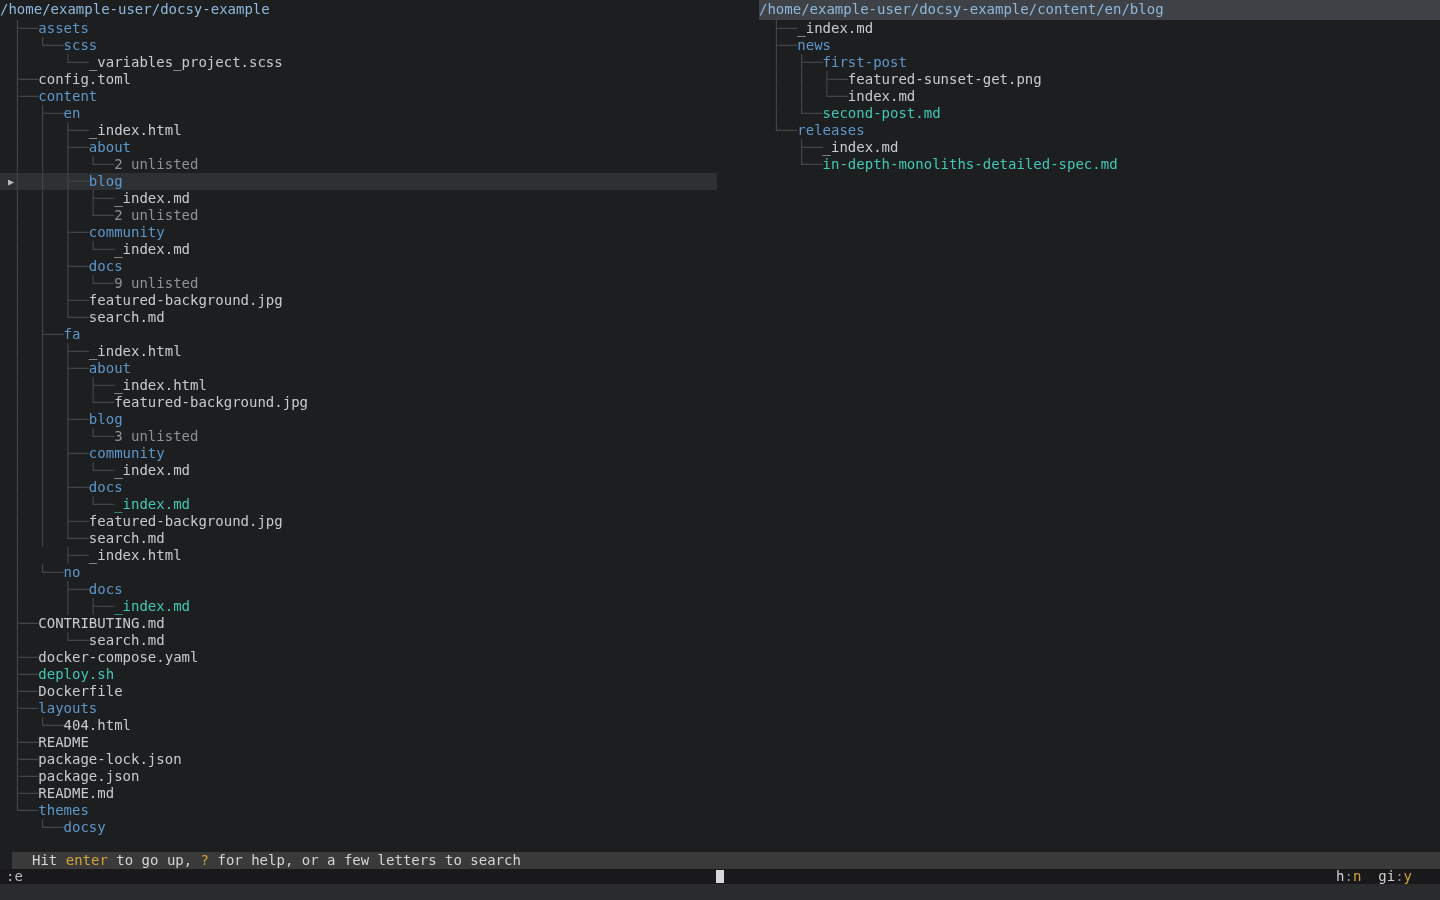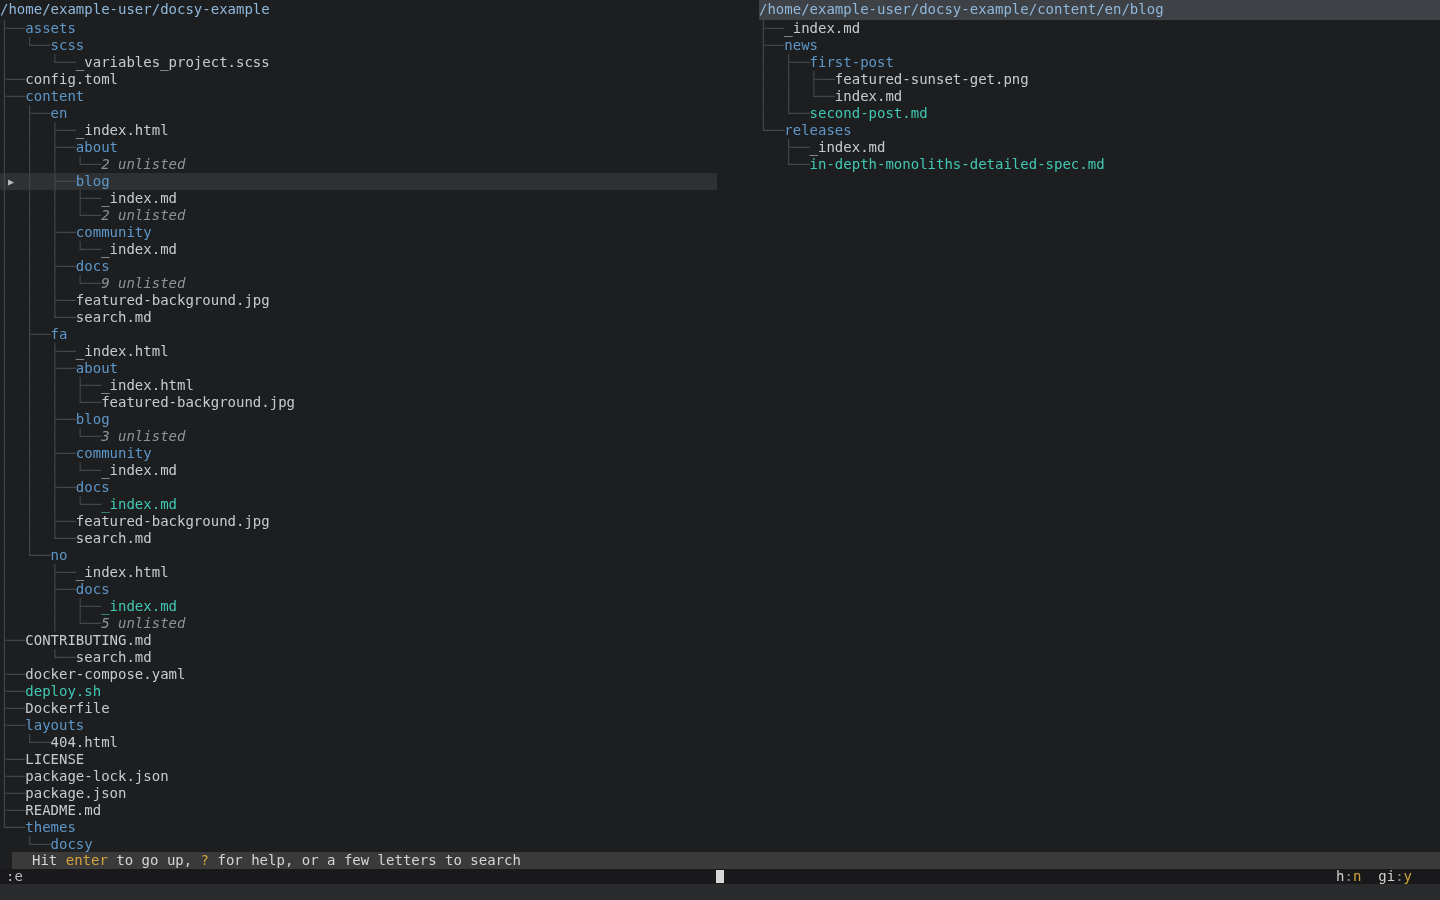--- a/index.html
+++ b/index.html
@@ -14,28 +14,28 @@
   }
   .panel { position:absolute; top:0; height:852px; overflow:hidden; }
   .panel-left  { left:0; width:717px; }
   .panel-right { left:759px; width:723px; }
   .panel-header {
     height:20px; line-height:19px; 
     color: var(--path); white-space:pre; overflow:hidden;
   }
   .panel-right .panel-header { background: var(--header_focus_bg); width:715px; }
   .tree { position:relative; }
-  .row { position:relative; height:17px; line-height:17px; white-space:pre; }
+  .row { position:relative; height:17px; line-height:17px; white-space:pre; padding-left:13px; }
   .row.selected { background: var(--selected_bg); }
   .arrow { position:absolute; left:8px; top:3px; color:var(--arrow); font-size:10px; line-height:12px; }
   .prefix { color: var(--tree); }
   .name.dir      { color: var(--dir); }
   .name.file     { color: var(--file); }
   .name.special  { color: var(--special); }
-  .name.unlisted { color: var(--unlisted); font-style: italic; }
+  .name.unlisted { color: var(--unlisted); }
   .statusbar {
     position:absolute; top:852px; left:12px; width:1432px; height:17px;
     line-height:17px; background:var(--status_bg); color:var(--status_text);
     padding-left:20px; white-space:pre; overflow:hidden;
   }
   .statusbar .accent { color: var(--accent); }
   .inputbar {
     position:absolute; top:869px; left:0; width:1440px; height:15px;
     line-height:15px; background:var(--input_bg); color:var(--input_text);
   }
@@ -77,33 +77,32 @@
       <div class="row"><span class="prefix">│  │  │  ├──</span><span class="name file">_index.html</span></div>
       <div class="row"><span class="prefix">│  │  │  └──</span><span class="name file">featured-background.jpg</span></div>
       <div class="row"><span class="prefix">│  │  ├──</span><span class="name dir">blog</span></div>
       <div class="row"><span class="prefix">│  │  │  └──</span><span class="name unlisted">3 unlisted</span></div>
       <div class="row"><span class="prefix">│  │  ├──</span><span class="name dir">community</span></div>
       <div class="row"><span class="prefix">│  │  │  └──</span><span class="name file">_index.md</span></div>
       <div class="row"><span class="prefix">│  │  ├──</span><span class="name dir">docs</span></div>
       <div class="row"><span class="prefix">│  │  │  └──</span><span class="name special">_index.md</span></div>
       <div class="row"><span class="prefix">│  │  ├──</span><span class="name file">featured-background.jpg</span></div>
       <div class="row"><span class="prefix">│  │  └──</span><span class="name file">search.md</span></div>
+      <div class="row"><span class="prefix">│     ├──</span><span class="name file">_index.html</span></div>
       <div class="row"><span class="prefix">│  └──</span><span class="name dir">no</span></div>
-      <div class="row"><span class="prefix">│     ├──</span><span class="name file">_index.html</span></div>
       <div class="row"><span class="prefix">│     ├──</span><span class="name dir">docs</span></div>
       <div class="row"><span class="prefix">│     │  ├──</span><span class="name special">_index.md</span></div>
-      <div class="row"><span class="prefix">│     │  └──</span><span class="name unlisted">5 unlisted</span></div>
       <div class="row"><span class="prefix">├──</span><span class="name file">CONTRIBUTING.md</span></div>
       <div class="row"><span class="prefix">│     └──</span><span class="name file">search.md</span></div>
       <div class="row"><span class="prefix">├──</span><span class="name file">docker-compose.yaml</span></div>
       <div class="row"><span class="prefix">├──</span><span class="name special">deploy.sh</span></div>
       <div class="row"><span class="prefix">├──</span><span class="name file">Dockerfile</span></div>
       <div class="row"><span class="prefix">├──</span><span class="name dir">layouts</span></div>
       <div class="row"><span class="prefix">│  └──</span><span class="name file">404.html</span></div>
-      <div class="row"><span class="prefix">├──</span><span class="name file">LICENSE</span></div>
+      <div class="row"><span class="prefix">├──</span><span class="name file">README</span></div>
       <div class="row"><span class="prefix">├──</span><span class="name file">package-lock.json</span></div>
       <div class="row"><span class="prefix">├──</span><span class="name file">package.json</span></div>
       <div class="row"><span class="prefix">├──</span><span class="name file">README.md</span></div>
       <div class="row"><span class="prefix">└──</span><span class="name dir">themes</span></div>
       <div class="row"><span class="prefix">   └──</span><span class="name dir">docsy</span></div>
     </div>
 </div>
 
 <div class="panel panel-right">
   <div class="panel-header">/home/example-user/docsy-example/content/en/blog</div>

